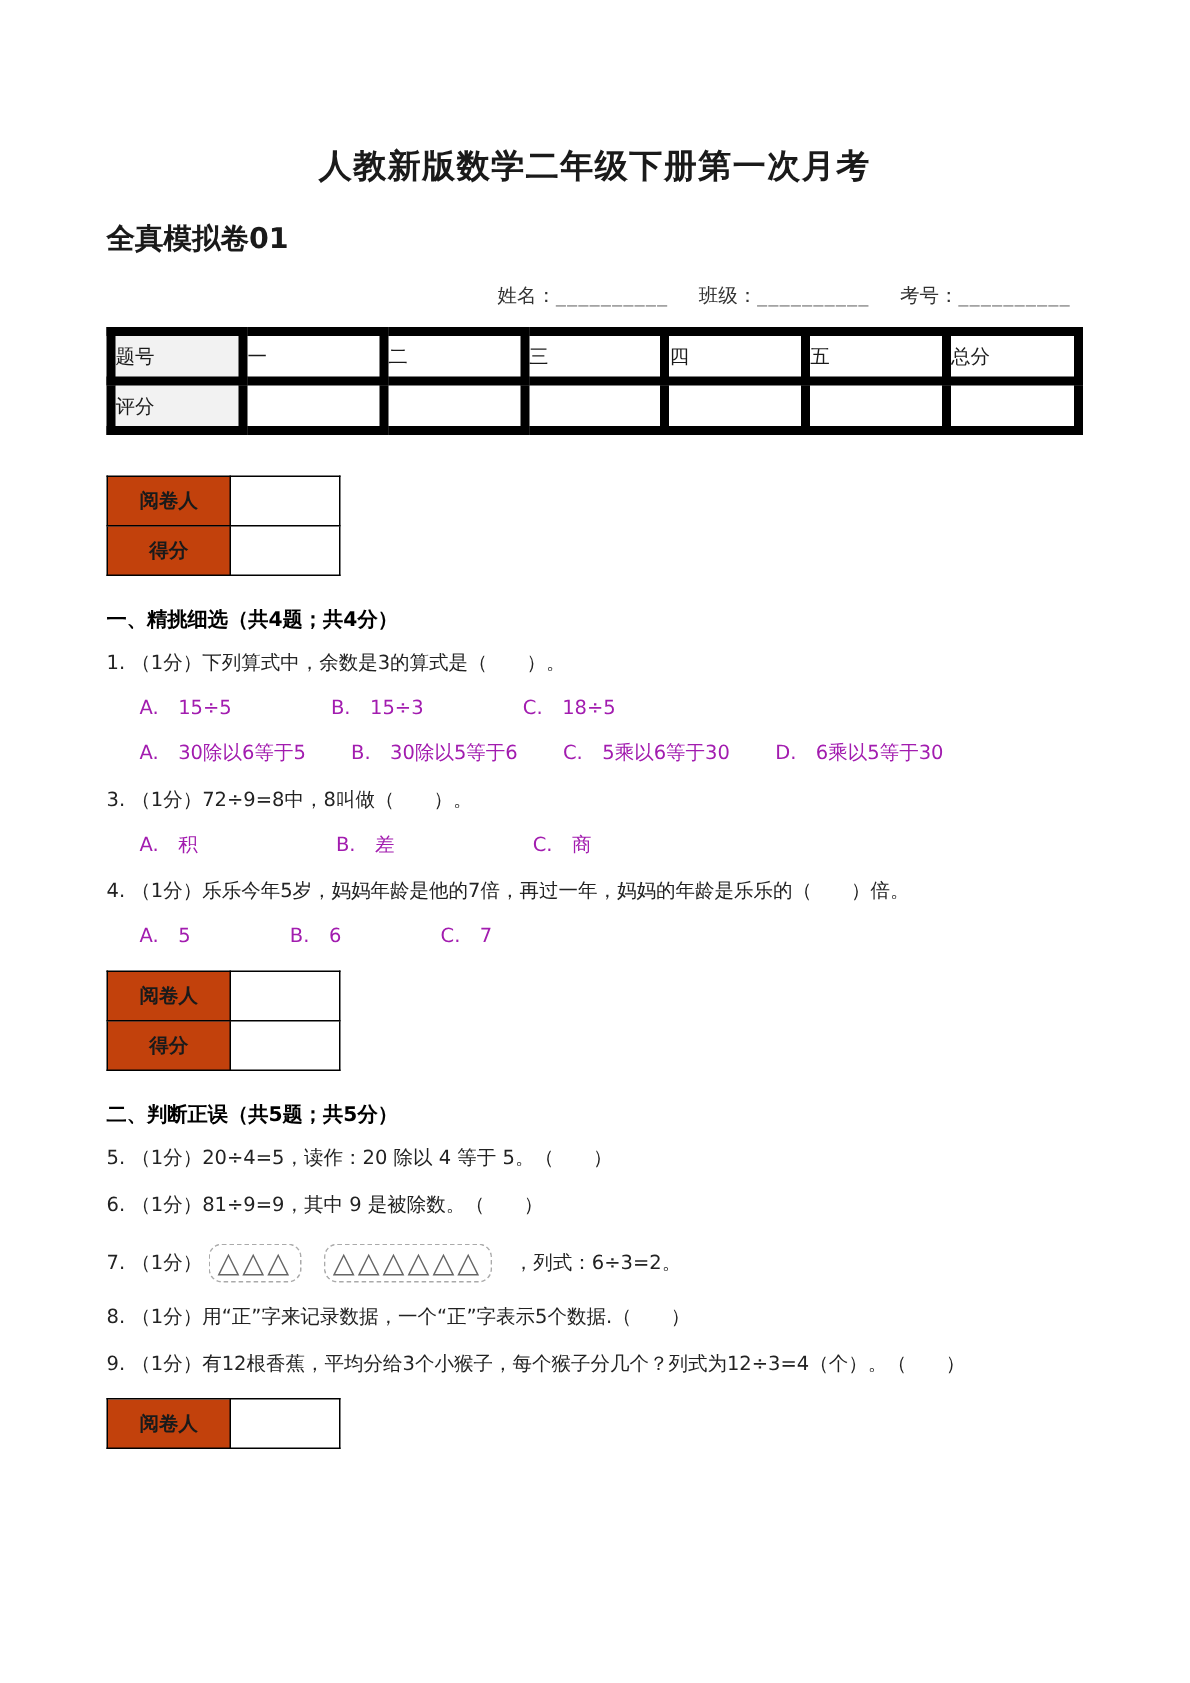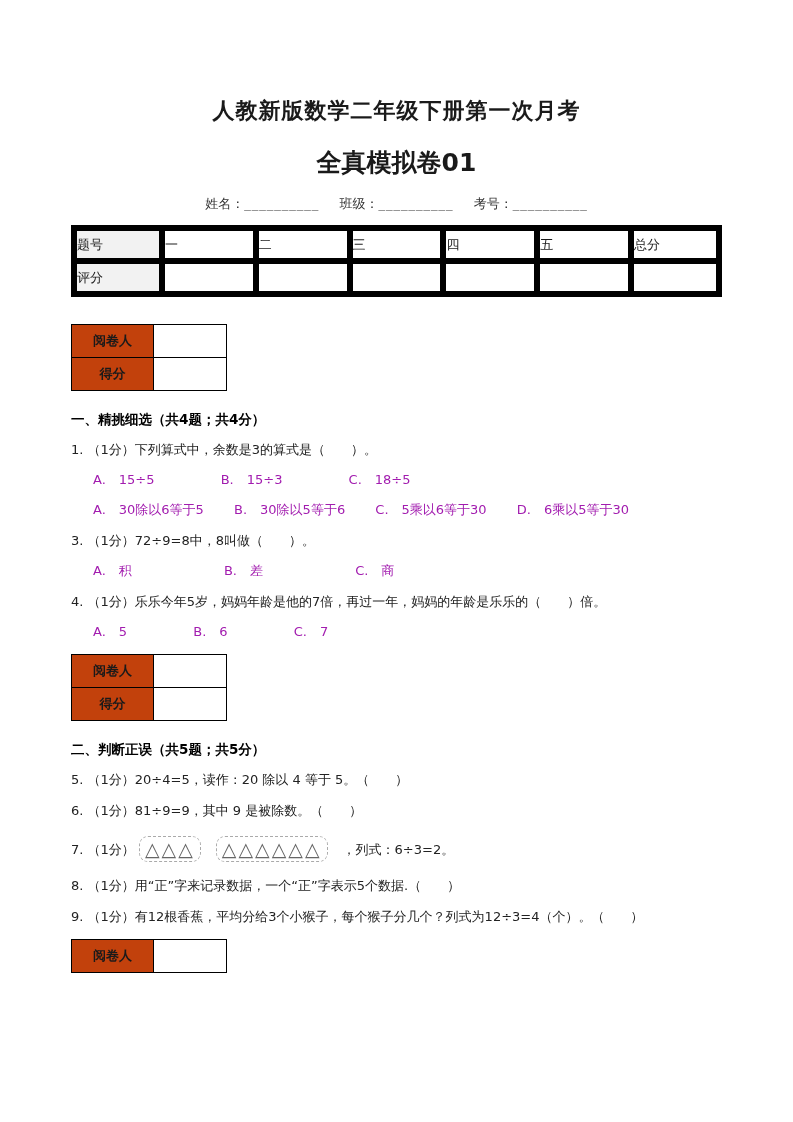--- a/index.html
+++ b/index.html
@@ -3,23 +3,23 @@
 <meta charset="utf-8">
 <style>
   * { margin:0; padding:0; box-sizing:border-box; }
   html,body { background:#fff; }
   .page {
     width:793px; height:1119px; margin:0 auto; background:#fff; color:#1a1a1a;
     font-family:"DejaVu Sans","Liberation Sans",sans-serif;
     padding:0 71px; position:relative; overflow:hidden;
   }
   .title { text-align:center; font-size:22px; font-weight:bold; padding-top:96px; letter-spacing:1px; }
-  .subtitle { text-align:center; font-size:25px; font-weight:bold; margin-top:20px; }
+  .subtitle { font-size:19px; font-weight:bold; margin-top:20px; }
   .exam-info { text-align:center; font-size:14.5px; font-weight:bold; margin-top:20px; }
-  .name-line { text-align:center; font-size:13px; margin-top:16px; color:#333; }
+  .name-line { text-align:right; font-size:13px; margin-top:16px; color:#333; }
   .name-line .pair { margin:0 8px; }
   .name-line .blank { color:#8a8a8a; letter-spacing:1px; }
 
   table.score { width:100%; border-collapse:collapse; margin-top:12px; table-layout:fixed; }
   table.score td { border:6px solid #000000; height:33px; font-size:13px; }
   td.shade { background:#f2f2f2; }
 
   table.grader { border-collapse:collapse; margin-left:0; }
   table.grader td { border:1px solid #000; height:33px; font-size:13px; text-align:center; }
   table.grader td.lbl { width:82px; background:#c2410c; font-weight:bold; }

